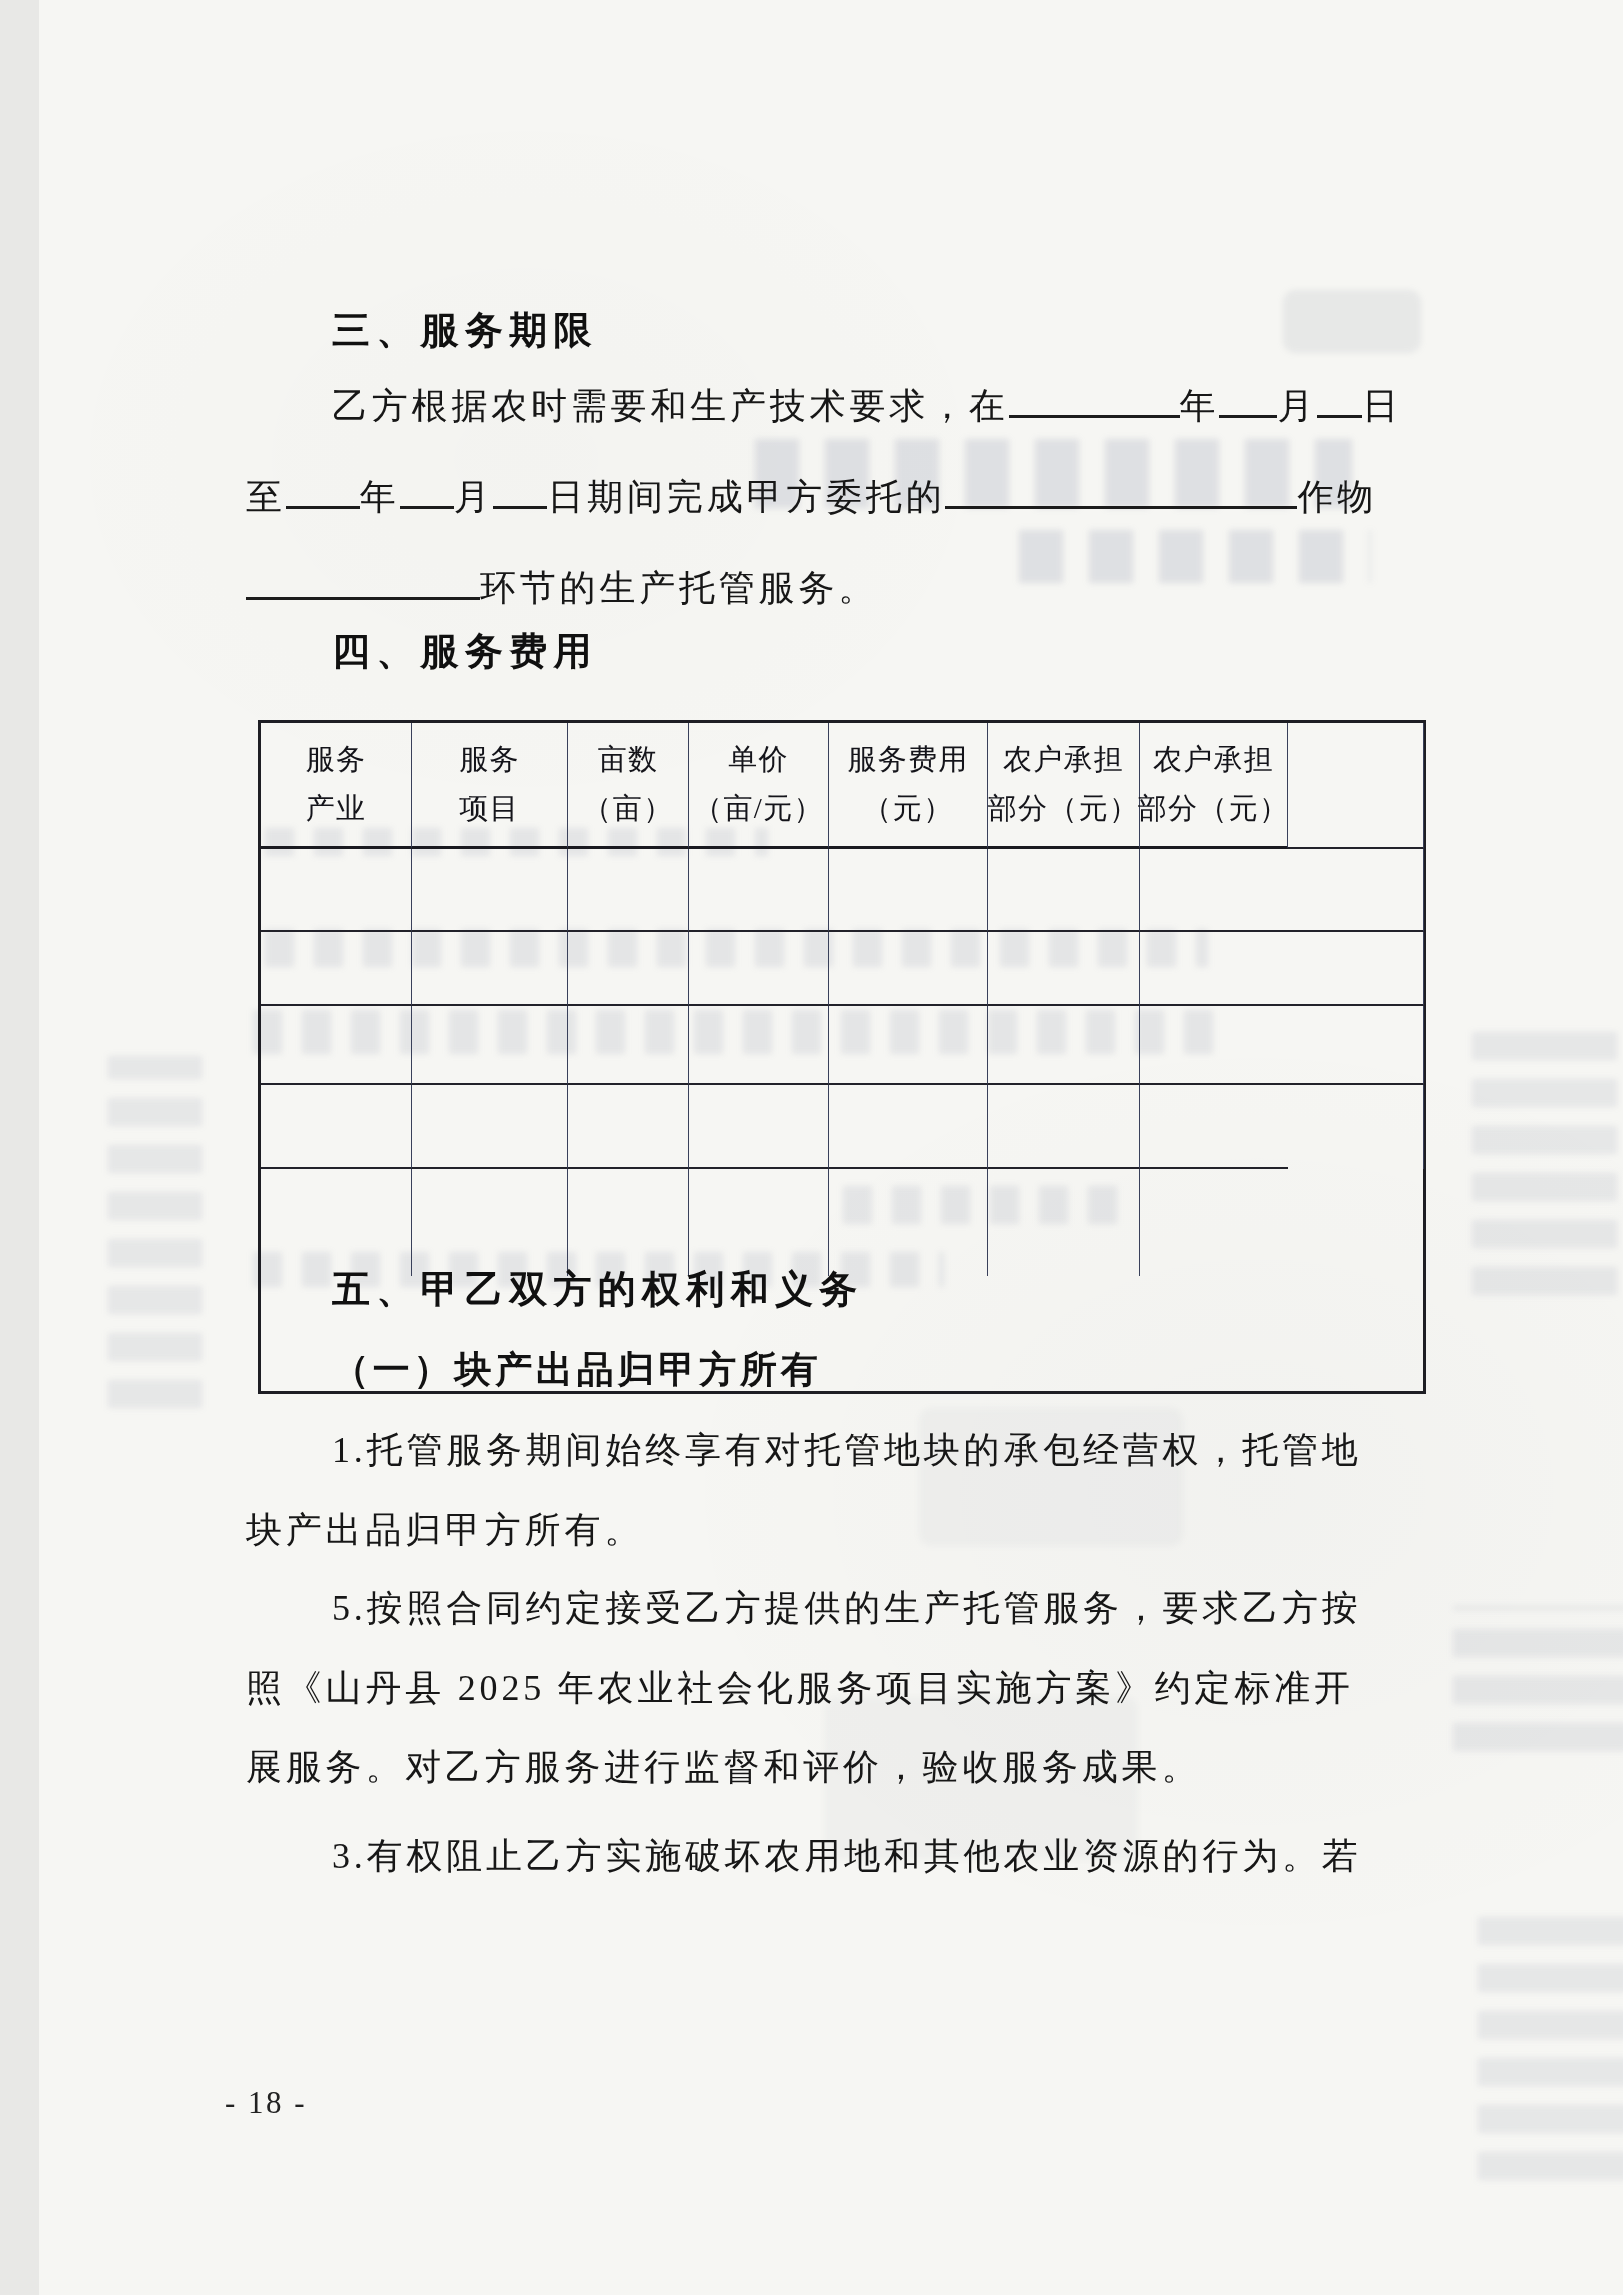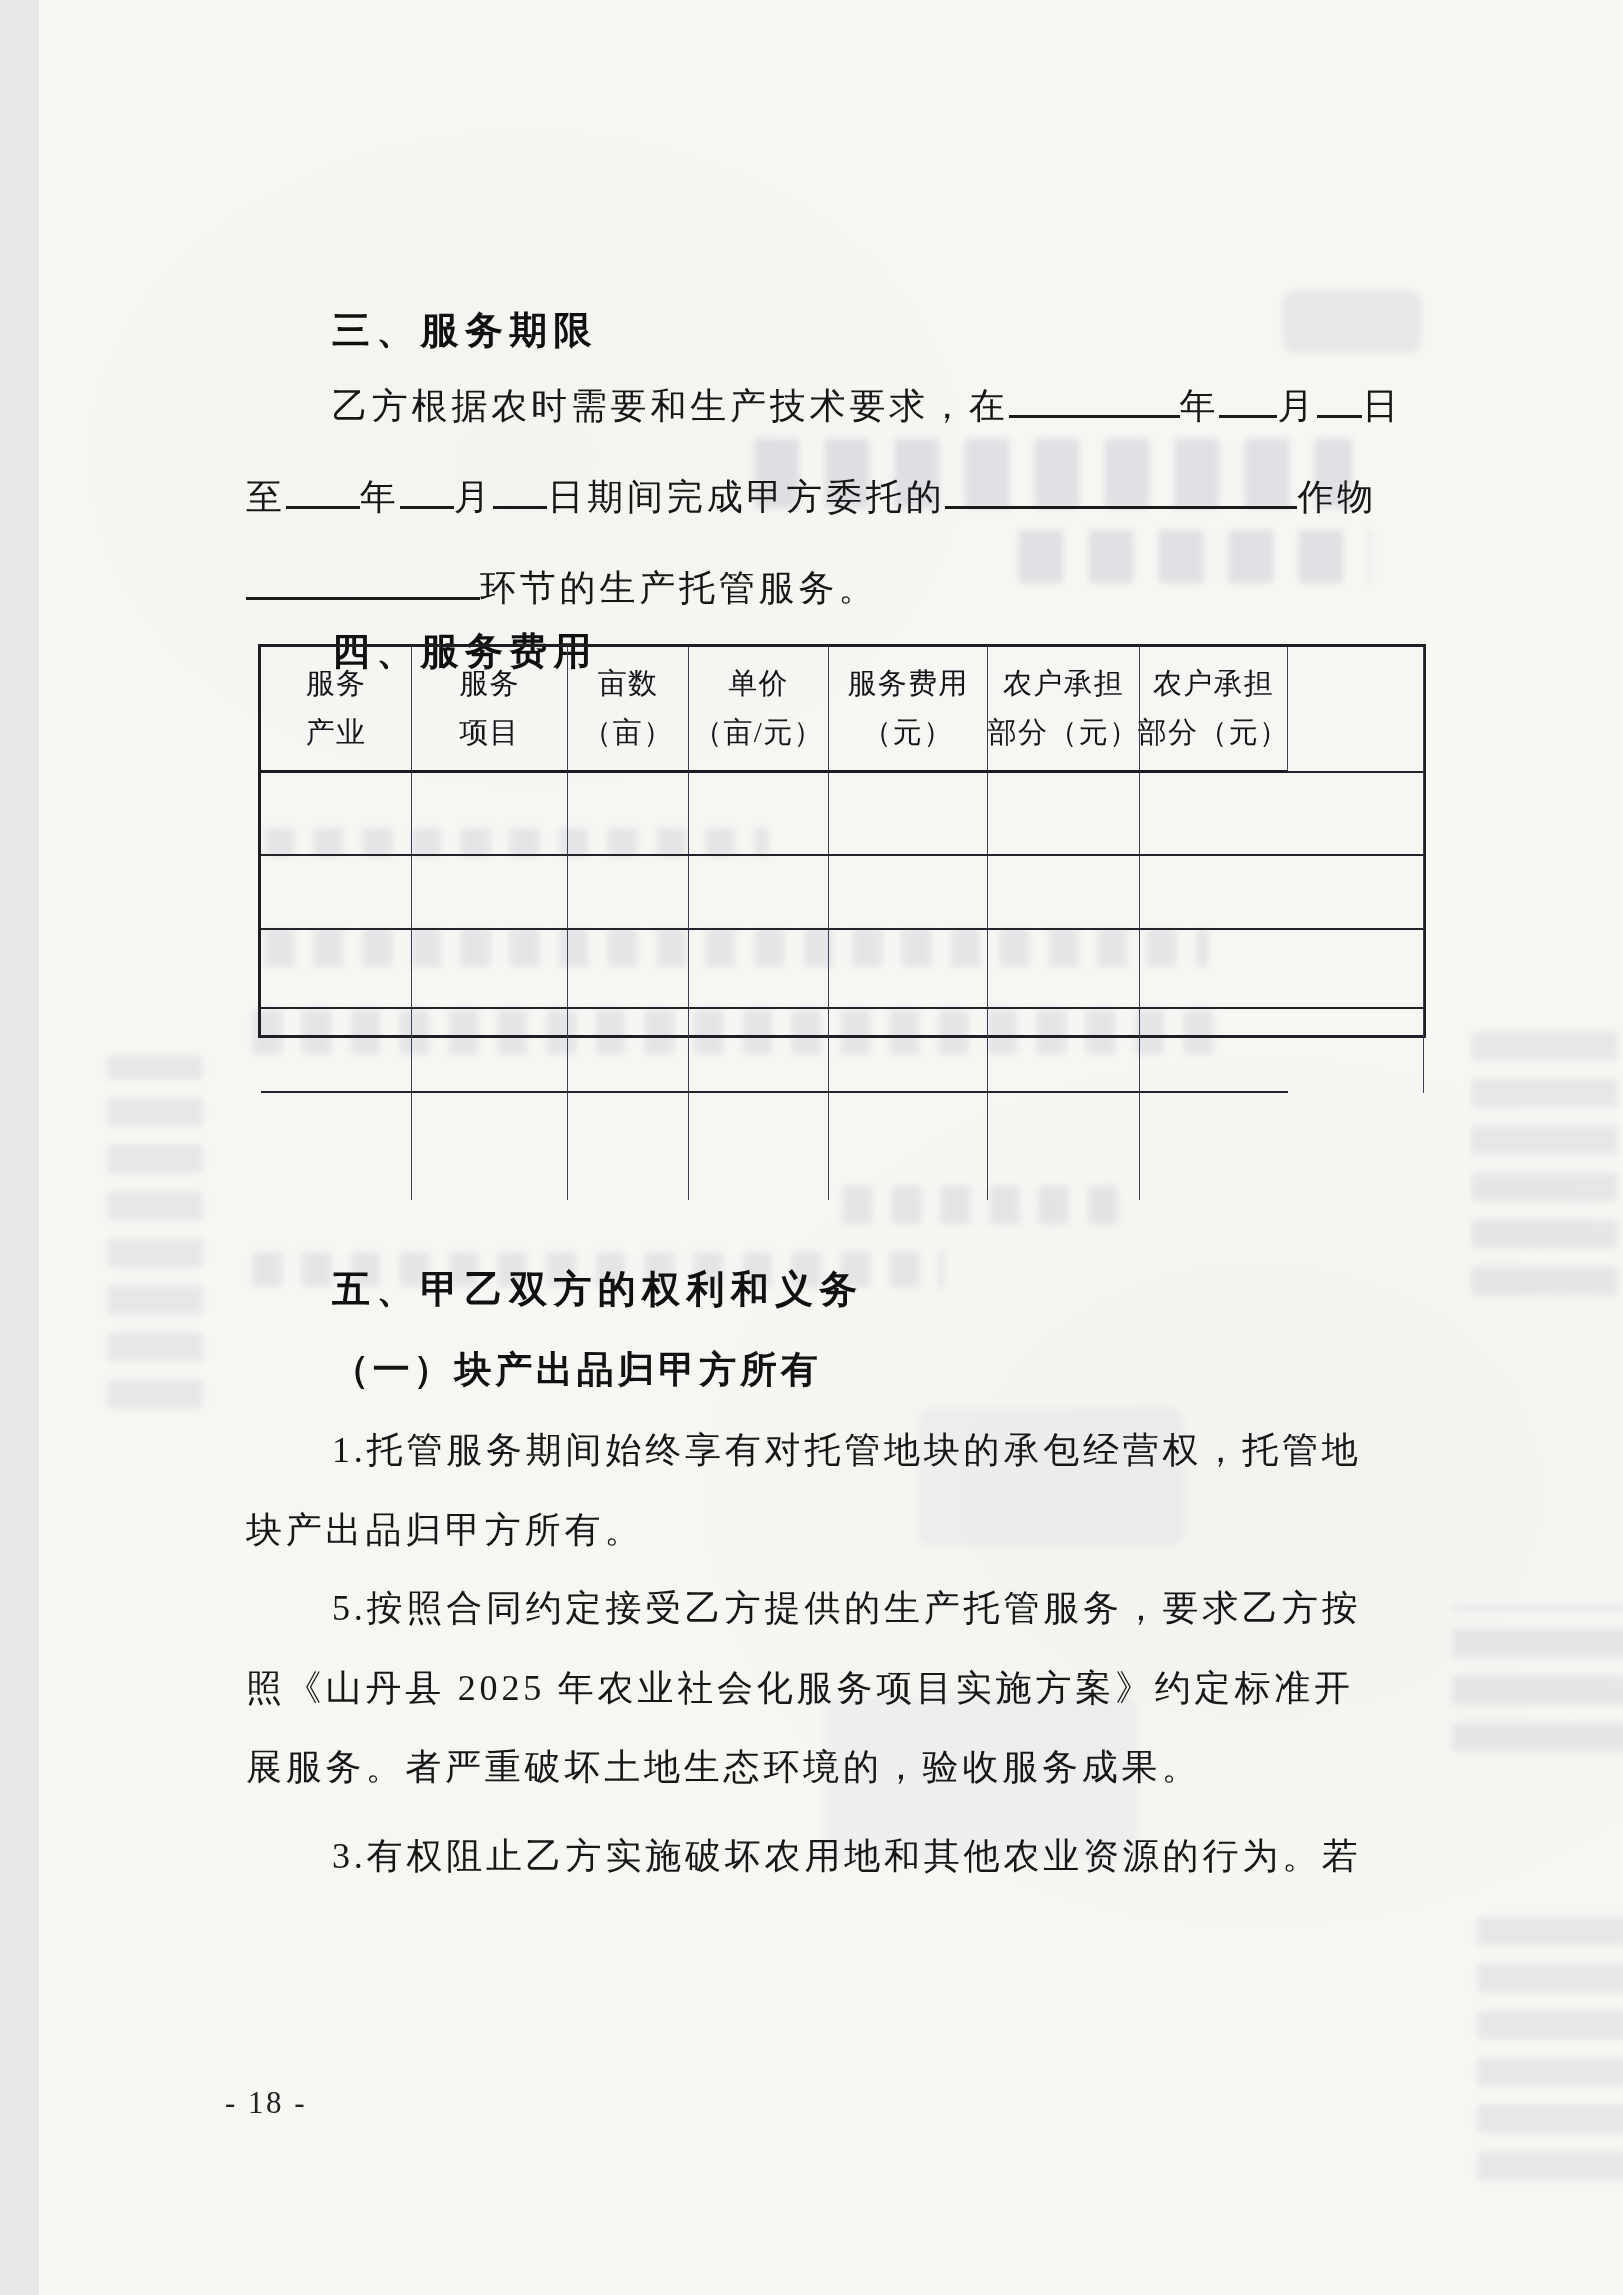--- a/index.html
+++ b/index.html
@@ -25,22 +25,22 @@
   .subheading{
     font-weight:bold; font-size:37px; letter-spacing:3.8px; color:#121212;
   }
   .blank{
     display:inline-block; height:5px;
     border-bottom:3.1px solid #1c1c1c;
     vertical-align:baseline;
   }
   
   .fee-table{
-    position:absolute; left:219px; top:644px;
-    width:1168px; height:394px; box-sizing:border-box;
+    position:absolute; left:219px; top:720px;
+    width:1168px; height:674px; box-sizing:border-box;
     border:3.1px solid #1e1e24;
     display:grid;
     grid-template-columns:151px 156px 121px 140px 159px 152px 148px 136px;
     grid-template-rows:126px 83px 74px 79px 84px 107px;
     background:transparent;
   }
   .th,.td{
     box-sizing:border-box;
     border-right:1.3px solid #39405a;
     border-bottom:2.5px solid #22222a;
@@ -184,20 +184,20 @@
 
   <div class="line heading" style="left:293px;top:1268px;">五、甲乙双方的权利和义务</div>
 
   <div class="line subheading" style="left:293px;top:1349px;">（一）块产出品归甲方所有</div>
 
   <div class="line" style="left:293px;top:1430px;">1.托管服务期间始终享有对托管地块的承包经营权，托管地</div>
   <div class="line" style="left:207px;top:1510px;">块产出品归甲方所有。</div>
 
   <div class="line" style="left:293px;top:1588px;">5.按照合同约定接受乙方提供的生产托管服务，要求乙方按</div>
   <div class="line" style="left:207px;top:1668px;">照《山丹县 2025 年农业社会化服务项目实施方案》约定标准开</div>
-  <div class="line" style="left:207px;top:1747px;">展服务。者严重破坏土地生态环境的，验收服务成果。</div>
+  <div class="line" style="left:207px;top:1747px;">展服务。对乙方服务进行监督和评价，验收服务成果。</div>
 
   <div class="line" style="left:293px;top:1836px;">3.有权阻止乙方实施破坏农用地和其他农业资源的行为。若</div>
 
   <div class="page-number">- 18 -</div>
 
 </div>
 
 
 </body></html>

